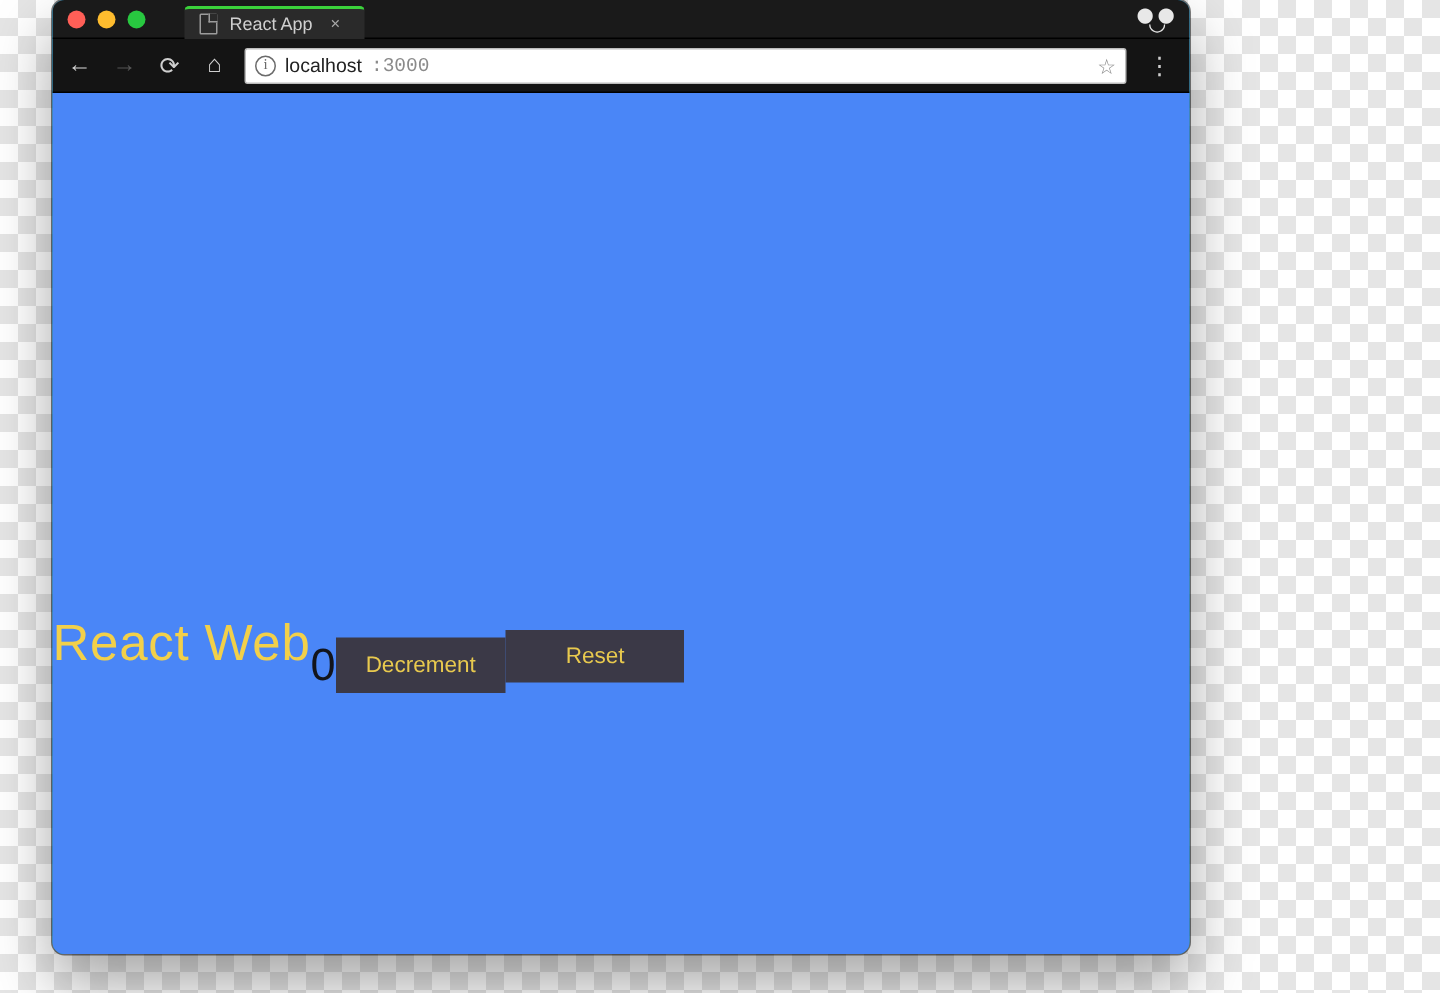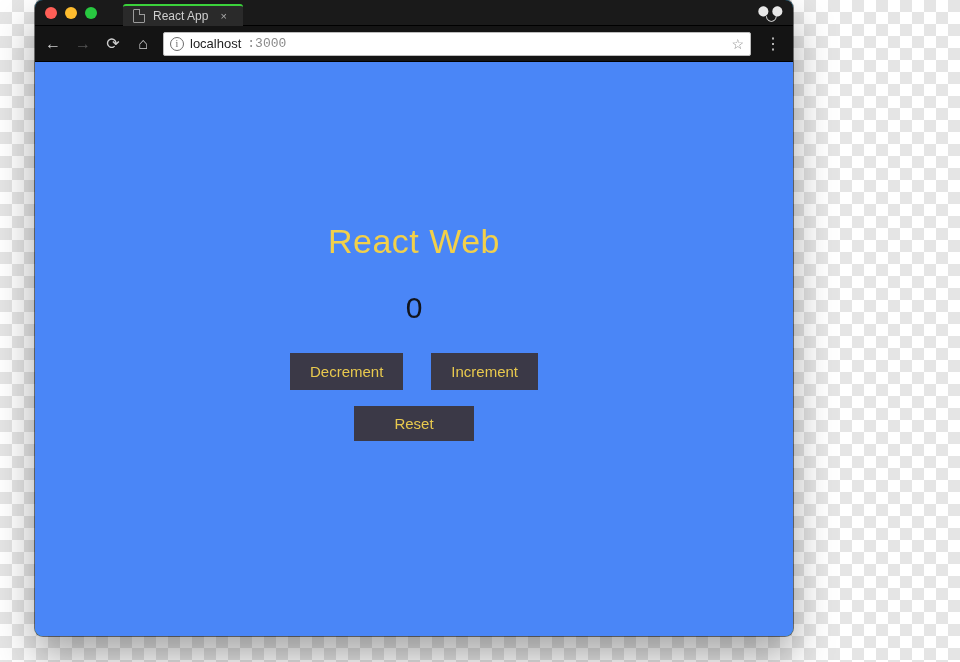--- a/index.html
+++ b/index.html
@@ -103,21 +103,21 @@
   }
   .omnibox .url-port { color: #8a8a8a; font-family: Liberation Mono, monospace; }
   .omnibox .spacer { flex:1; }
   .omnibox .star-ico { color:#8a8a8a; font-size:14px; }
   .menu-ico { color:#cfcfcf; font-size:16px; padding: 0 4px; }
   
   .viewport {
     flex: 1;
     background: #4a86f7;
     display: flex;
-    flex-direction: column;
+    flex-direction: row;
     align-items: center;
     padding-top: 160px;
   }
   .app-title { color: #f2d04a; font-size: 34px; font-weight: 400; letter-spacing: .5px; }
   .counter { margin-top: 30px; font-size: 30px; color: #12141c; }
   .btn-row { margin-top: 28px; display: flex; gap: 28px; }
   .btn {
     background: #3b3947;
     color: #e8c94e;
     border: none;
@@ -164,20 +164,19 @@
       <span class="star-ico">☆</span>
     </div>
     <span class="menu-ico">⋮</span>
   </div>
 
   <div class="viewport">
     <h1 class="app-title">React Web</h1>
     <div class="counter">0</div>
     <div class="btn-row">
       <button class="btn">Decrement</button>
-      <button class="btn">Increment</button>
     </div>
     <div class="btn-row2">
       <button class="btn small">Reset</button>
     </div>
   </div>
 
 </div>
 
 </body></html>

